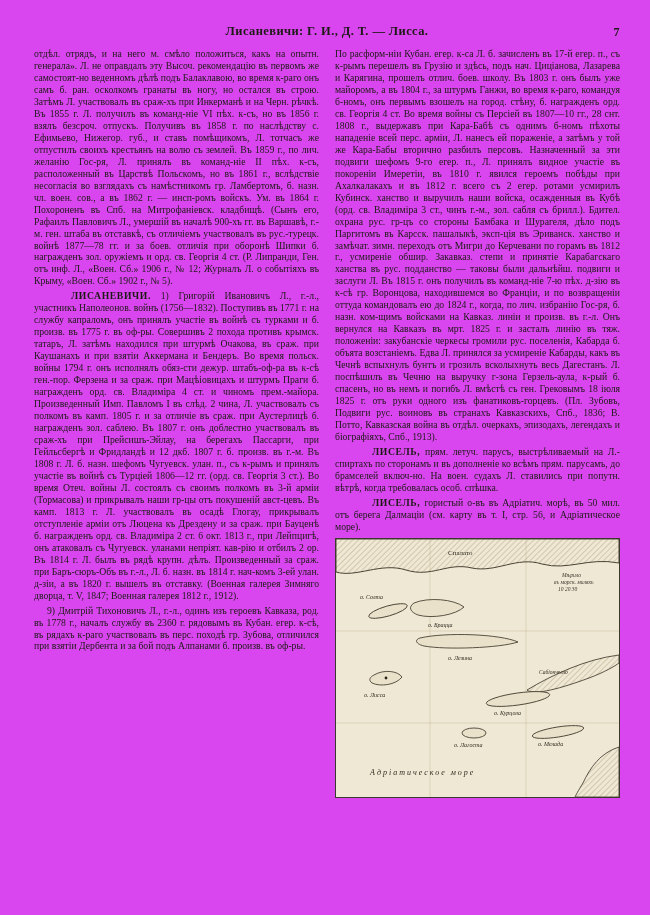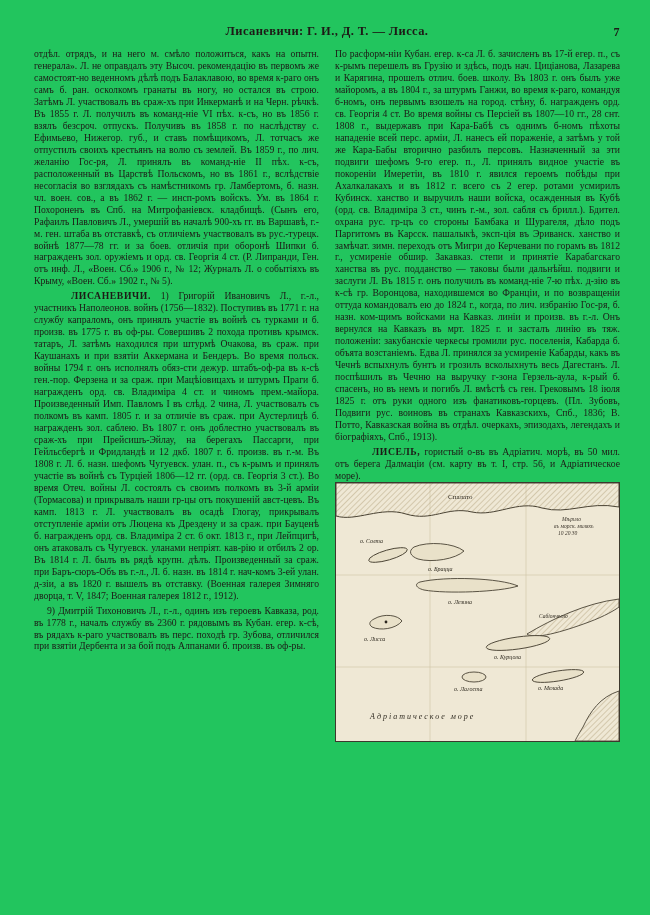--- a/index.html
+++ b/index.html
@@ -1,30 +1,30 @@
 <!DOCTYPE html>
 <html><head>
 <meta charset="utf-8">
 <style>
   html,body{margin:0;padding:0}
   body{background:#b9b6ae;font-family:"Liberation Serif",serif;}
-  .page{width:650px;height:915px;background:#22c55e;position:relative;box-sizing:border-box;
+  .page{width:650px;height:915px;background:#d946ef;position:relative;box-sizing:border-box;
         padding:24px 30px 8px 34px;overflow:hidden;color:#1d1a16;margin:0 auto;
         box-shadow:0 0 6px rgba(0,0,0,.35);}
   .header{position:relative;text-align:center;font-weight:bold;font-size:12.5px;
           letter-spacing:.4px;margin-bottom:9px;}
   .pageno{position:absolute;right:0;top:1px;font-weight:bold;font-size:12px;}
   .cols{display:flex;gap:16px;}
   .col{width:285px;text-align:justify;font-size:9.7px;line-height:1.235;}
   .col p{margin:0;text-indent:13px;}
   .col p.noindent{text-indent:0;}
   .col p.article{margin-top:3px;}
   .headword{font-weight:bold;letter-spacing:.6px;margin-left:24px;}
   .lead{font-weight:normal;}
-  .mapwrap{}
+  .mapwrap{margin-top:5px;}
   .map-svg{display:block;border:1px solid #3d382e;background:#efe8d5;}
   .maplabel{font-style:italic;}
 </style>
 </head>
 <body>
 
 <div class="page">
 
   <div class="header">
     <span>Лисаневичи: Г. И., Д. Т. — Лисса.</span>
@@ -44,20 +44,24 @@
 
       <p class="article">
         <span class="lead">9) Дмитрій Тихоновичъ Л.,</span>
         <span>г.-л., одинъ изъ героевъ Кавказа, род. въ 1778 г., началъ службу въ 2360 г. рядовымъ въ Кубан. егер. к-сѣ, въ рядахъ к-раго участвовалъ въ перс. походѣ гр. Зубова, отличился при взятіи Дербента и за бой подъ Алпанами б. произв. въ оф-ры.</span>
       </p>
     </div>
 
     <div class="col">
       <p class="noindent">По расформ-ніи Кубан. егер. к-са Л. б. зачисленъ въ 17-й егер. п., съ к-рымъ перешелъ въ Грузію и здѣсь, подъ нач. Циціанова, Лазарева и Карягина, прошелъ отлич. боев. школу. Въ 1803 г. онъ былъ уже майоромъ, а въ 1804 г., за штурмъ Ганжи, во время к-раго, командуя б-номъ, онъ первымъ взошелъ на город. стѣну, б. награжденъ орд. св. Георгія 4 ст. Во время войны съ Персіей въ 1807—10 гг., 28 снт. 1808 г., выдержавъ при Кара-Бабѣ съ однимъ б-номъ пѣхоты нападеніе всей перс. арміи, Л. нанесъ ей пораженіе, а затѣмъ у той же Кара-Бабы вторично разбилъ персовъ. Назначенный за эти подвиги шефомъ 9-го егер. п., Л. принялъ видное участіе въ покореніи Имеретіи, въ 1810 г. явился героемъ побѣды при Ахалкалакахъ и въ 1812 г. всего съ 2 егер. ротами усмирилъ Кубинск. ханство и выручилъ наши войска, осажденныя въ Кубѣ (орд. св. Владиміра 3 ст., чинъ г.-м., зол. сабля съ брилл.). Бдител. охрана рус. гр-цъ со стороны Бамбака и Шурагеля, дѣло подъ Паргитомъ въ Карсск. пашалыкѣ, эксп-ція въ Эриванск. ханство и замѣчат. зимн. переходъ отъ Мигри до Керчевани по горамъ въ 1812 г., усмиреніе обшир. Закавказ. степи и принятіе Карабагскаго ханства въ рус. подданство — таковы были дальнѣйш. подвиги и заслуги Л. Въ 1815 г. онъ получилъ въ команд-ніе 7-ю пѣх. д-зію въ к-сѣ гр. Воронцова, находившемся во Франціи, и по возвращеніи оттуда командовалъ ею до 1824 г., когда, по лич. избранію Гос-ря, б. назн. ком-щимъ войсками на Кавказ. линіи и произв. въ г.-л. Онъ вернулся на Кавказъ въ мрт. 1825 г. и засталъ линію въ тяж. положеніи: закубанскіе черкесы громили рус. поселенія, Кабарда б. объята возстаніемъ. Едва Л. принялся за усмиреніе Кабарды, какъ въ Чечнѣ вспыхнулъ бунтъ и грозилъ всколыхнуть весь Дагестанъ. Л. поспѣшилъ въ Чечню на выручку г-зона Герзель-аула, к-рый б. спасенъ, но въ немъ и погибъ Л. вмѣстѣ съ ген. Грековымъ 18 іюля 1825 г. отъ руки одного изъ фанатиковъ-горцевъ. (Пл. Зубовъ, Подвиги рус. воиновъ въ странахъ Кавказскихъ, Спб., 1836; В. Потто, Кавказская война въ отдѣл. очеркахъ, эпизодахъ, легендахъ и біографіяхъ, Спб., 1913).</p>
 
+      <p class="article">
+        <span class="headword">ЛИСЕЛЬ,</span>
+        <span>прям. летуч. парусъ, выстрѣливаемый на Л.-спиртахъ по сторонамъ и въ дополненіе ко всѣмъ прям. парусамъ, до брамселей включ-но. На воен. судахъ Л. ставились при попутн. вѣтрѣ, когда требовалась особ. спѣшка.</span>
+      </p>
 
       <p class="article">
         <span class="headword">ЛИСЕЛЬ,</span>
         <span>гористый о-въ въ Адріатич. морѣ, въ 50 мил. отъ берега Далмаціи (см. карту въ т. I, стр. 56, и Адріатическое море).</span>
       </p>
 
       <div class="mapwrap">
         <svg class="map-svg" width="283" height="258" viewBox="0 0 283 258">
           <defs>
             <pattern id="hatch" width="4" height="4" patternTransform="rotate(45)" patternUnits="userSpaceOnUse">

